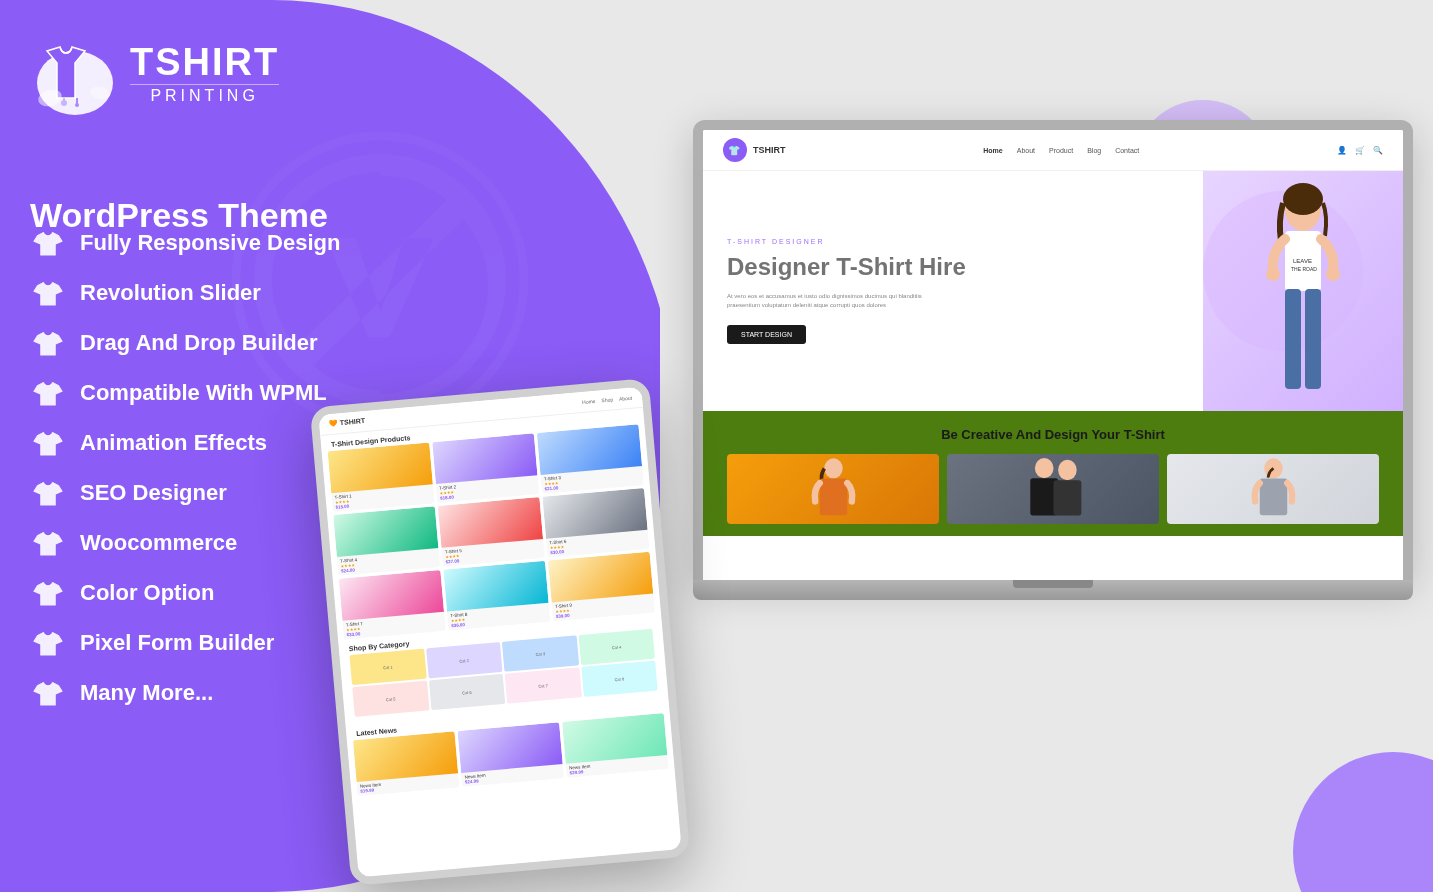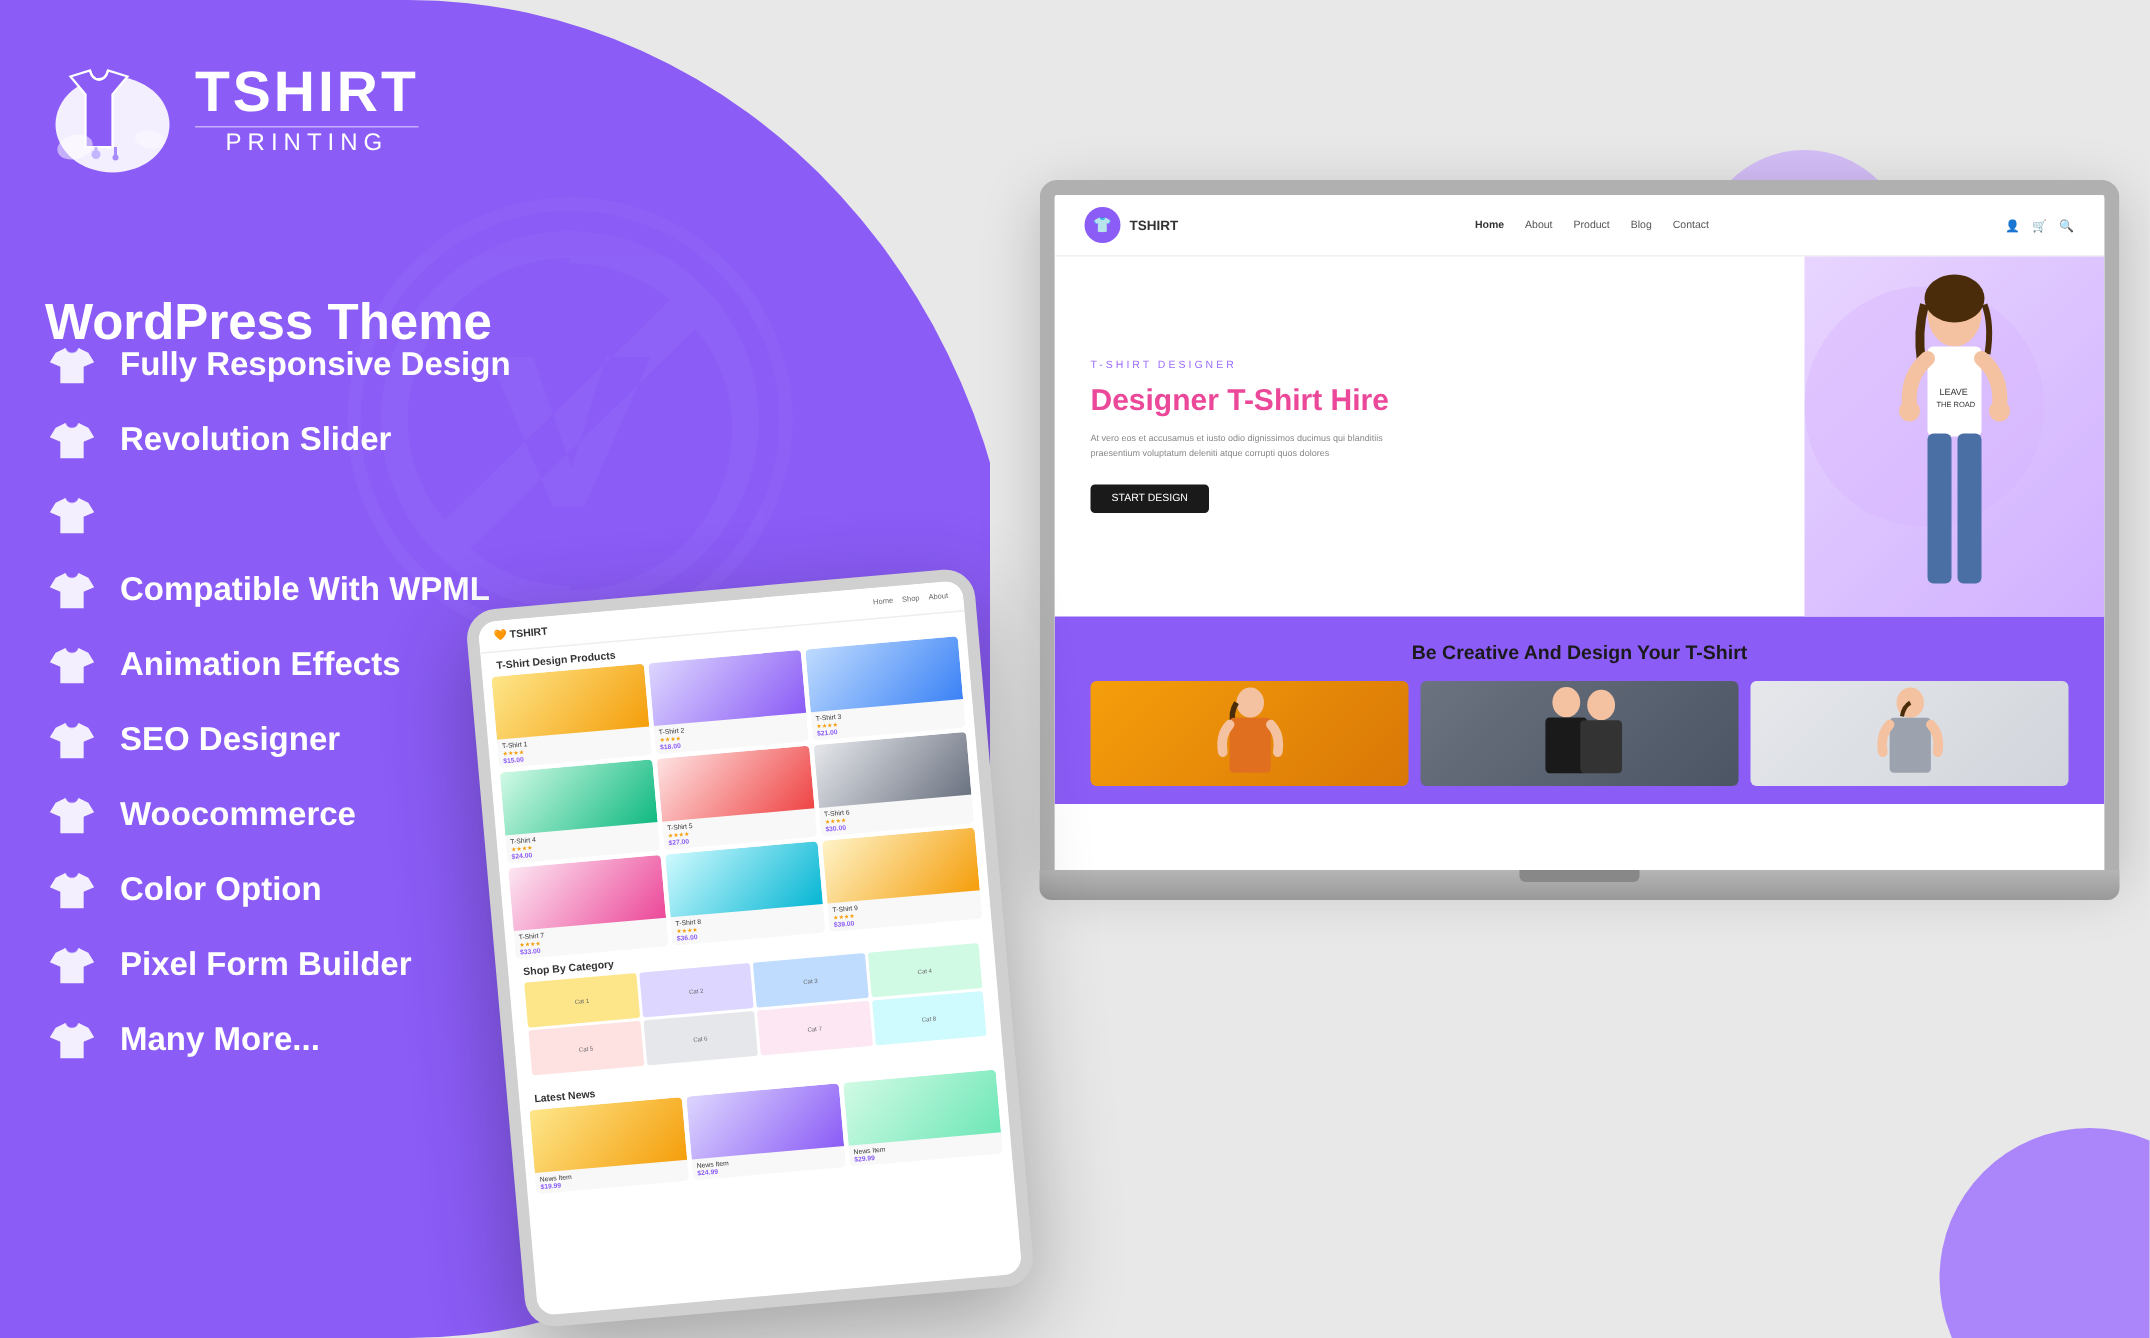--- a/index.html
+++ b/index.html
@@ -426,23 +426,23 @@
 
     .laptop-hero-subtitle {
       font-size: 7px;
       color: #9b6dff;
       font-weight: 500;
       letter-spacing: 2px;
       margin-bottom: 8px;
     }
 
     .laptop-hero-title {
-      font-size: 20px;
+      font-size: 24px;
       font-weight: 700;
-      color: #ec4899;
+      color: #737373;
       line-height: 1.2;
       margin-bottom: 10px;
     }
 
     .laptop-hero-desc {
       font-size: 6px;
       color: #888;
       line-height: 1.6;
       margin-bottom: 14px;
       max-width: 220px;
@@ -463,21 +463,21 @@
       background: linear-gradient(135deg, #e8d5ff, #d0b0ff);
       position: relative;
       overflow: hidden;
       display: flex;
       align-items: center;
       justify-content: center;
     }
 
     
     .laptop-second-section {
-      background: #8b5cf6;
+      background: #4d7c0f;
       padding: 16px 24px 12px;
     }
 
     .laptop-section-title {
       text-align: center;
       font-size: 13px;
       font-weight: 600;
       color: #1a1a1a;
       margin-bottom: 12px;
     }
@@ -601,20 +601,21 @@
       </div>
       <span class="feature-label">Revolution Slider</span>
     </li>
     <li class="feature-item">
       <div class="feature-icon">
         <svg class="tshirt-svg" viewBox="0 0 40 36" fill="none">
           <path d="M6 8 L1 16 L10 20 L10 34 L30 34 L30 20 L39 16 L34 8 L26 4 C24 10 16 10 14 4 Z" fill="white" opacity="0.9"></path>
           <path d="M14 4 C16 10 24 10 26 4" fill="none" stroke="rgba(255,255,255,0.6)" stroke-width="1.5"></path>
         </svg>
       </div>
+      <span class="feature-label">Drag And Drop Builder</span>
     </li>
     <li class="feature-item">
       <div class="feature-icon">
         <svg class="tshirt-svg" viewBox="0 0 40 36" fill="none">
           <path d="M6 8 L1 16 L10 20 L10 34 L30 34 L30 20 L39 16 L34 8 L26 4 C24 10 16 10 14 4 Z" fill="white" opacity="0.9"></path>
           <path d="M14 4 C16 10 24 10 26 4" fill="none" stroke="rgba(255,255,255,0.6)" stroke-width="1.5"></path>
         </svg>
       </div>
       <span class="feature-label">Compatible With WPML</span>
     </li>

